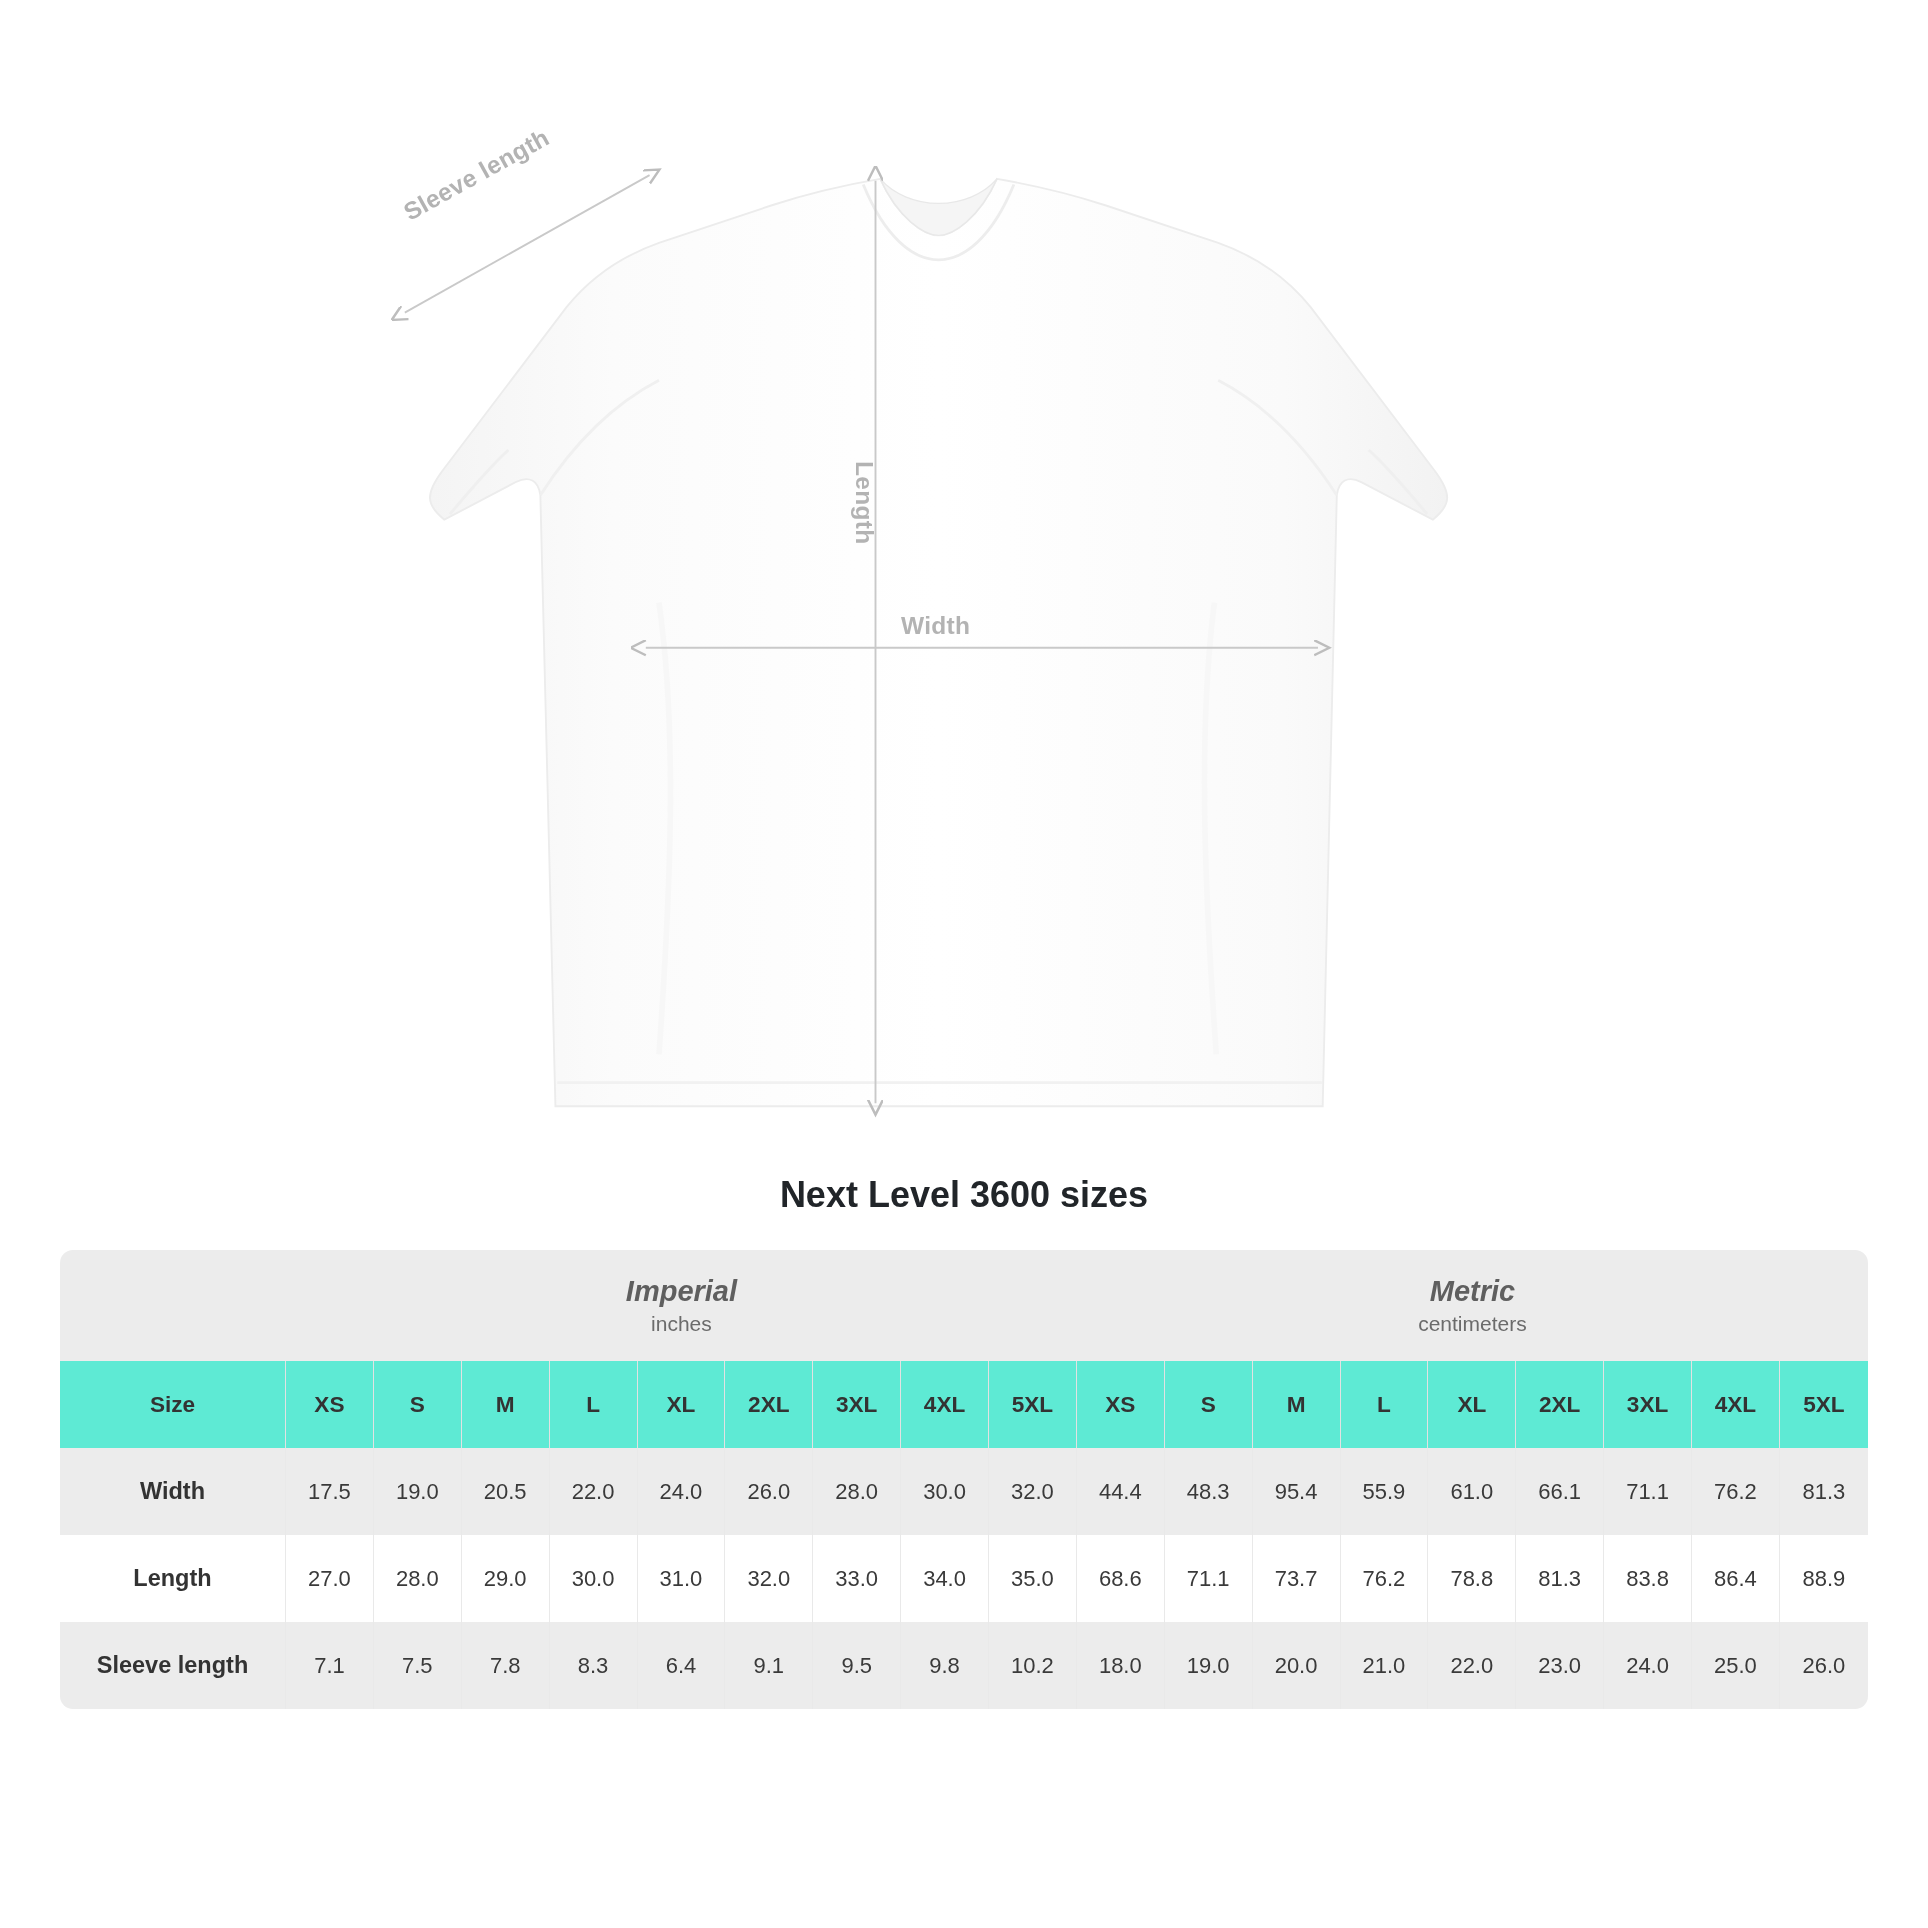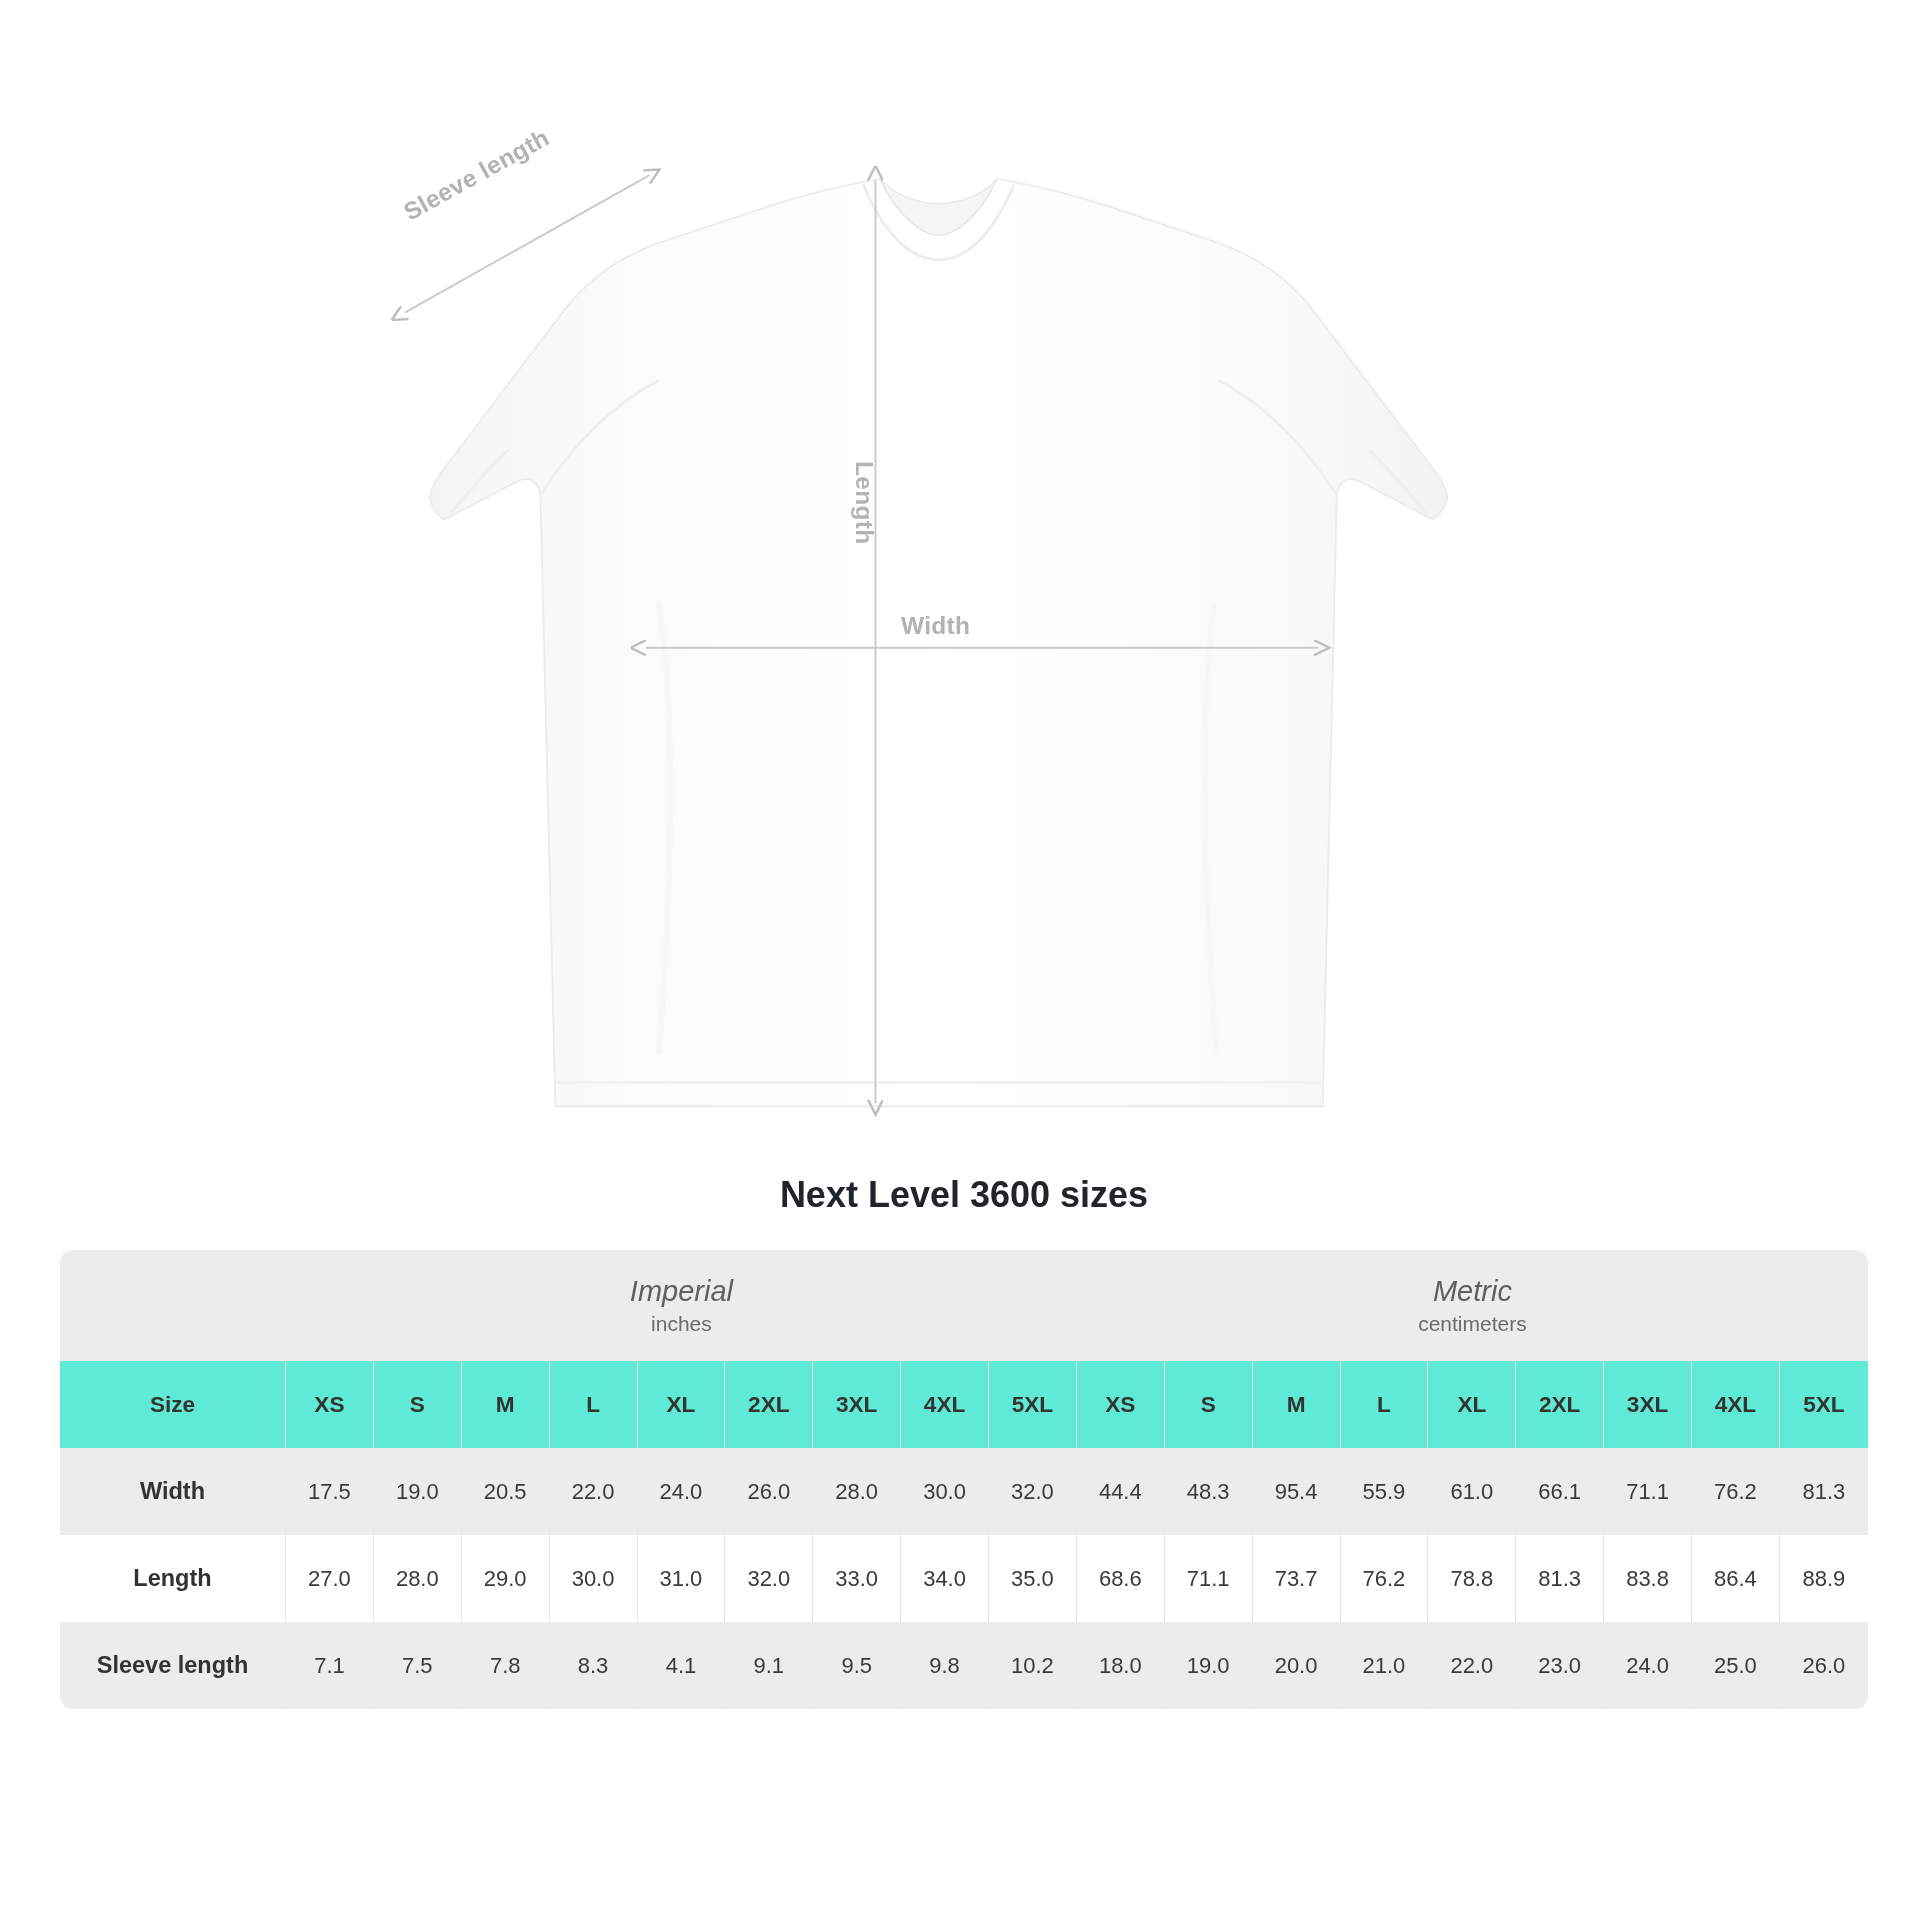--- a/index.html
+++ b/index.html
@@ -97,21 +97,21 @@
   }
 
   .unit-head {
     height: 111px;
     background: #ececec;
     color: #5f5f5f;
     font-style: italic;
   }
   .unit-head .unit-name {
     font-size: 29px;
-    font-weight: normal;
+    font-weight: bold;
     font-style: italic;
     display: block;
     margin-bottom: 3.8px;
   }
   .unit-head .unit-sub {
     font-size: 21px;
     font-style: normal;
     display: block;
     color: #6b6b6b;
   }
@@ -332,21 +332,21 @@
           <td>86.4</td>
           <td>88.9</td>
         </tr>
 
         <tr class="row-data shade">
           <td class="rowlabel bl-round">Sleeve length</td>
           <td>7.1</td>
           <td>7.5</td>
           <td>7.8</td>
           <td>8.3</td>
-          <td>4.1</td>
+          <td>6.4</td>
           <td>9.1</td>
           <td>9.5</td>
           <td>9.8</td>
           <td>10.2</td>
           <td>18.0</td>
           <td>19.0</td>
           <td>20.0</td>
           <td>21.0</td>
           <td>22.0</td>
           <td>23.0</td>

